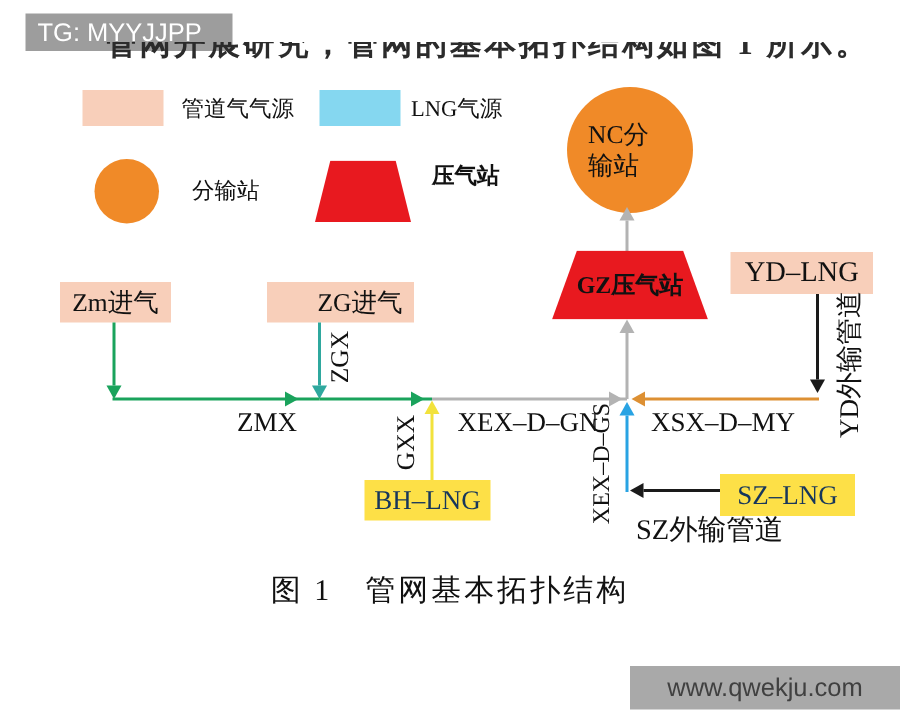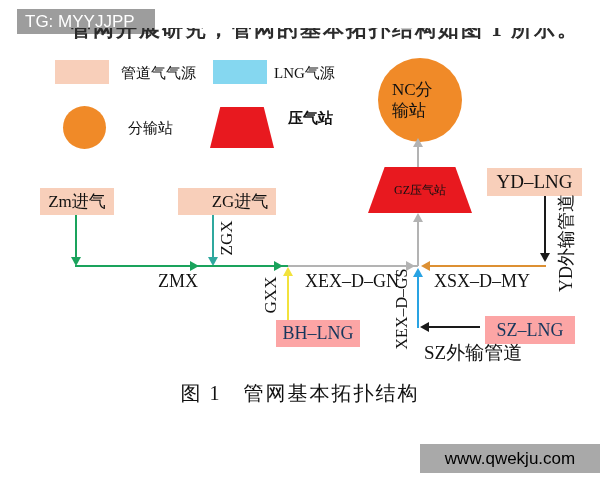--- a/index.html
+++ b/index.html
@@ -13,36 +13,36 @@
   #intro-clip{left:70px;top:28px;width:505px;height:20px;overflow:hidden;}
   #intro-clip span{display:block;margin-top:-13px;font-size:21px;font-weight:600;
          letter-spacing:2px;color:#2b2b2b;white-space:nowrap;}
   
   .swatch-rect{width:54px;height:24px;}
   .legend-label{font-size:15px;line-height:24px;}
   .circle{border-radius:50%;}
   .trap{clip-path:polygon(16% 0,84% 0,100% 100%,0 100%);}
   
   .pbox{background:#f8cfba;text-align:center;font-size:17px;}
-  .bbox{background:#fca5a5;text-align:center;font-size:18px;color:#16365c;margin-left:33px;}
+  .bbox{background:#fde047;text-align:center;font-size:18px;color:#16365c;}
   .nbox{display:flex;align-items:center;justify-content:center;}
   
   .hline{height:2px;}
   .vline{width:2px;}
   .tri{width:0;height:0;}
   .tri.r{border-top:5px solid transparent;border-bottom:5px solid transparent;}
   .tri.l{border-top:5px solid transparent;border-bottom:5px solid transparent;}
   .tri.u{border-left:5px solid transparent;border-right:5px solid transparent;}
   .tri.d{border-left:5px solid transparent;border-right:5px solid transparent;}
   
   .edge-label{font-size:18px;text-align:center;white-space:nowrap;}
   .rot{transform:translate(-50%,-50%) rotate(-90deg);white-space:nowrap;font-size:17px;}
   #caption-zh{left:0;top:380px;width:600px;text-align:center;font-size:20px;font-weight:normal;letter-spacing:2px;}
   #caption-en{left:0;top:410px;width:600px;text-align:center;font-size:20px;}
-  #watermark{left:420px;top:444px;width:180px;height:29px;background:#a9a9a9;color:#000000;
+  #watermark{left:420px;top:444px;width:180px;height:29px;background:#a9a9a9;color:#404040;
          font-family:"Liberation Sans","DejaVu Sans",sans-serif;font-size:17px;
          line-height:29px;text-align:center;}
 </style>
 </head>
 <body>
 
 <div id="stage">
 
   <div class="abs" id="badge">TG: MYYJJPP</div>
   <div class="abs" id="intro-clip">
@@ -63,21 +63,21 @@
   <div>
 
     <div class="abs circle nbox" style="left:378px;top:58px;width:84px;height:84px;background:#f08a28;">
       <div style="width:56px;text-align:left;font-size:17px;line-height:1.25;">NC分输站</div>
     </div>
 
     <div class="abs tri u" style="left:413px;top:138px;border-bottom:9px solid #b3b3b3;"></div>
     <div class="abs vline" style="left:417px;top:147px;height:21px;background:#b3b3b3;"></div>
 
     <div class="abs trap nbox" style="left:368px;top:167px;width:104px;height:46px;background:#e8191f;">
-      <div style="font-size:12px;">GZ压气站</div>
+      <div style="font-size:16px;font-weight:bold;">GZ压气站</div>
     </div>
 
     <div class="abs tri u" style="left:413px;top:213px;border-bottom:9px solid #b3b3b3;"></div>
     <div class="abs vline" style="left:417px;top:222px;height:44px;background:#b3b3b3;"></div>
 
     <div class="abs pbox" style="left:40px;top:188px;width:74px;height:27px;line-height:27px;">Zm进气</div>
     <div class="abs vline" style="left:75px;top:215px;height:42px;background:#1aa35c;"></div>
     <div class="abs tri d" style="left:71px;top:257px;border-top:9px solid #1aa35c;"></div>
 
     <div class="abs pbox" style="left:178px;top:188px;width:72px;height:27px;line-height:27px;padding-left:26px;">ZG进气</div>
@@ -106,21 +106,21 @@
 
     <div class="abs tri l" style="left:421px;top:261px;border-right:9px solid #dd9033;"></div>
     <div class="abs hline" style="left:430px;top:265px;width:116px;background:#dd9033;"></div>
     <div class="abs edge-label" style="left:424px;top:271px;width:116px;">XSX–D–MY</div>
 
     <div class="abs pbox" style="left:487px;top:168px;width:95px;height:28px;line-height:28px;font-size:19px;">YD–LNG</div>
     <div class="abs vline" style="left:544px;top:196px;height:57px;background:#1a1a1a;"></div>
     <div class="abs tri d" style="left:540px;top:253px;border-top:9px solid #1a1a1a;"></div>
     <div class="abs rot" style="left:566px;top:243px;font-size:18px;">YD外输管道</div>
 
-    <div class="abs bbox" style="left:452px;top:316px;width:90px;height:28px;line-height:28px;">SZ–LNG</div>
+    <div class="abs bbox" style="left:480px;top:316px;width:90px;height:28px;line-height:28px;">SZ–LNG</div>
     <div class="abs tri l" style="left:420px;top:322px;border-right:9px solid #1a1a1a;"></div>
     <div class="abs hline" style="left:429px;top:326px;width:51px;background:#1a1a1a;"></div>
     <div class="abs edge-label" style="left:424px;top:340px;font-size:19px;">SZ外输管道</div>
   </div>
 
   <div class="abs" id="caption-zh">图 1　管网基本拓扑结构</div>
 
   <div class="abs" id="watermark">www.qwekju.com</div>
 
 </div>

